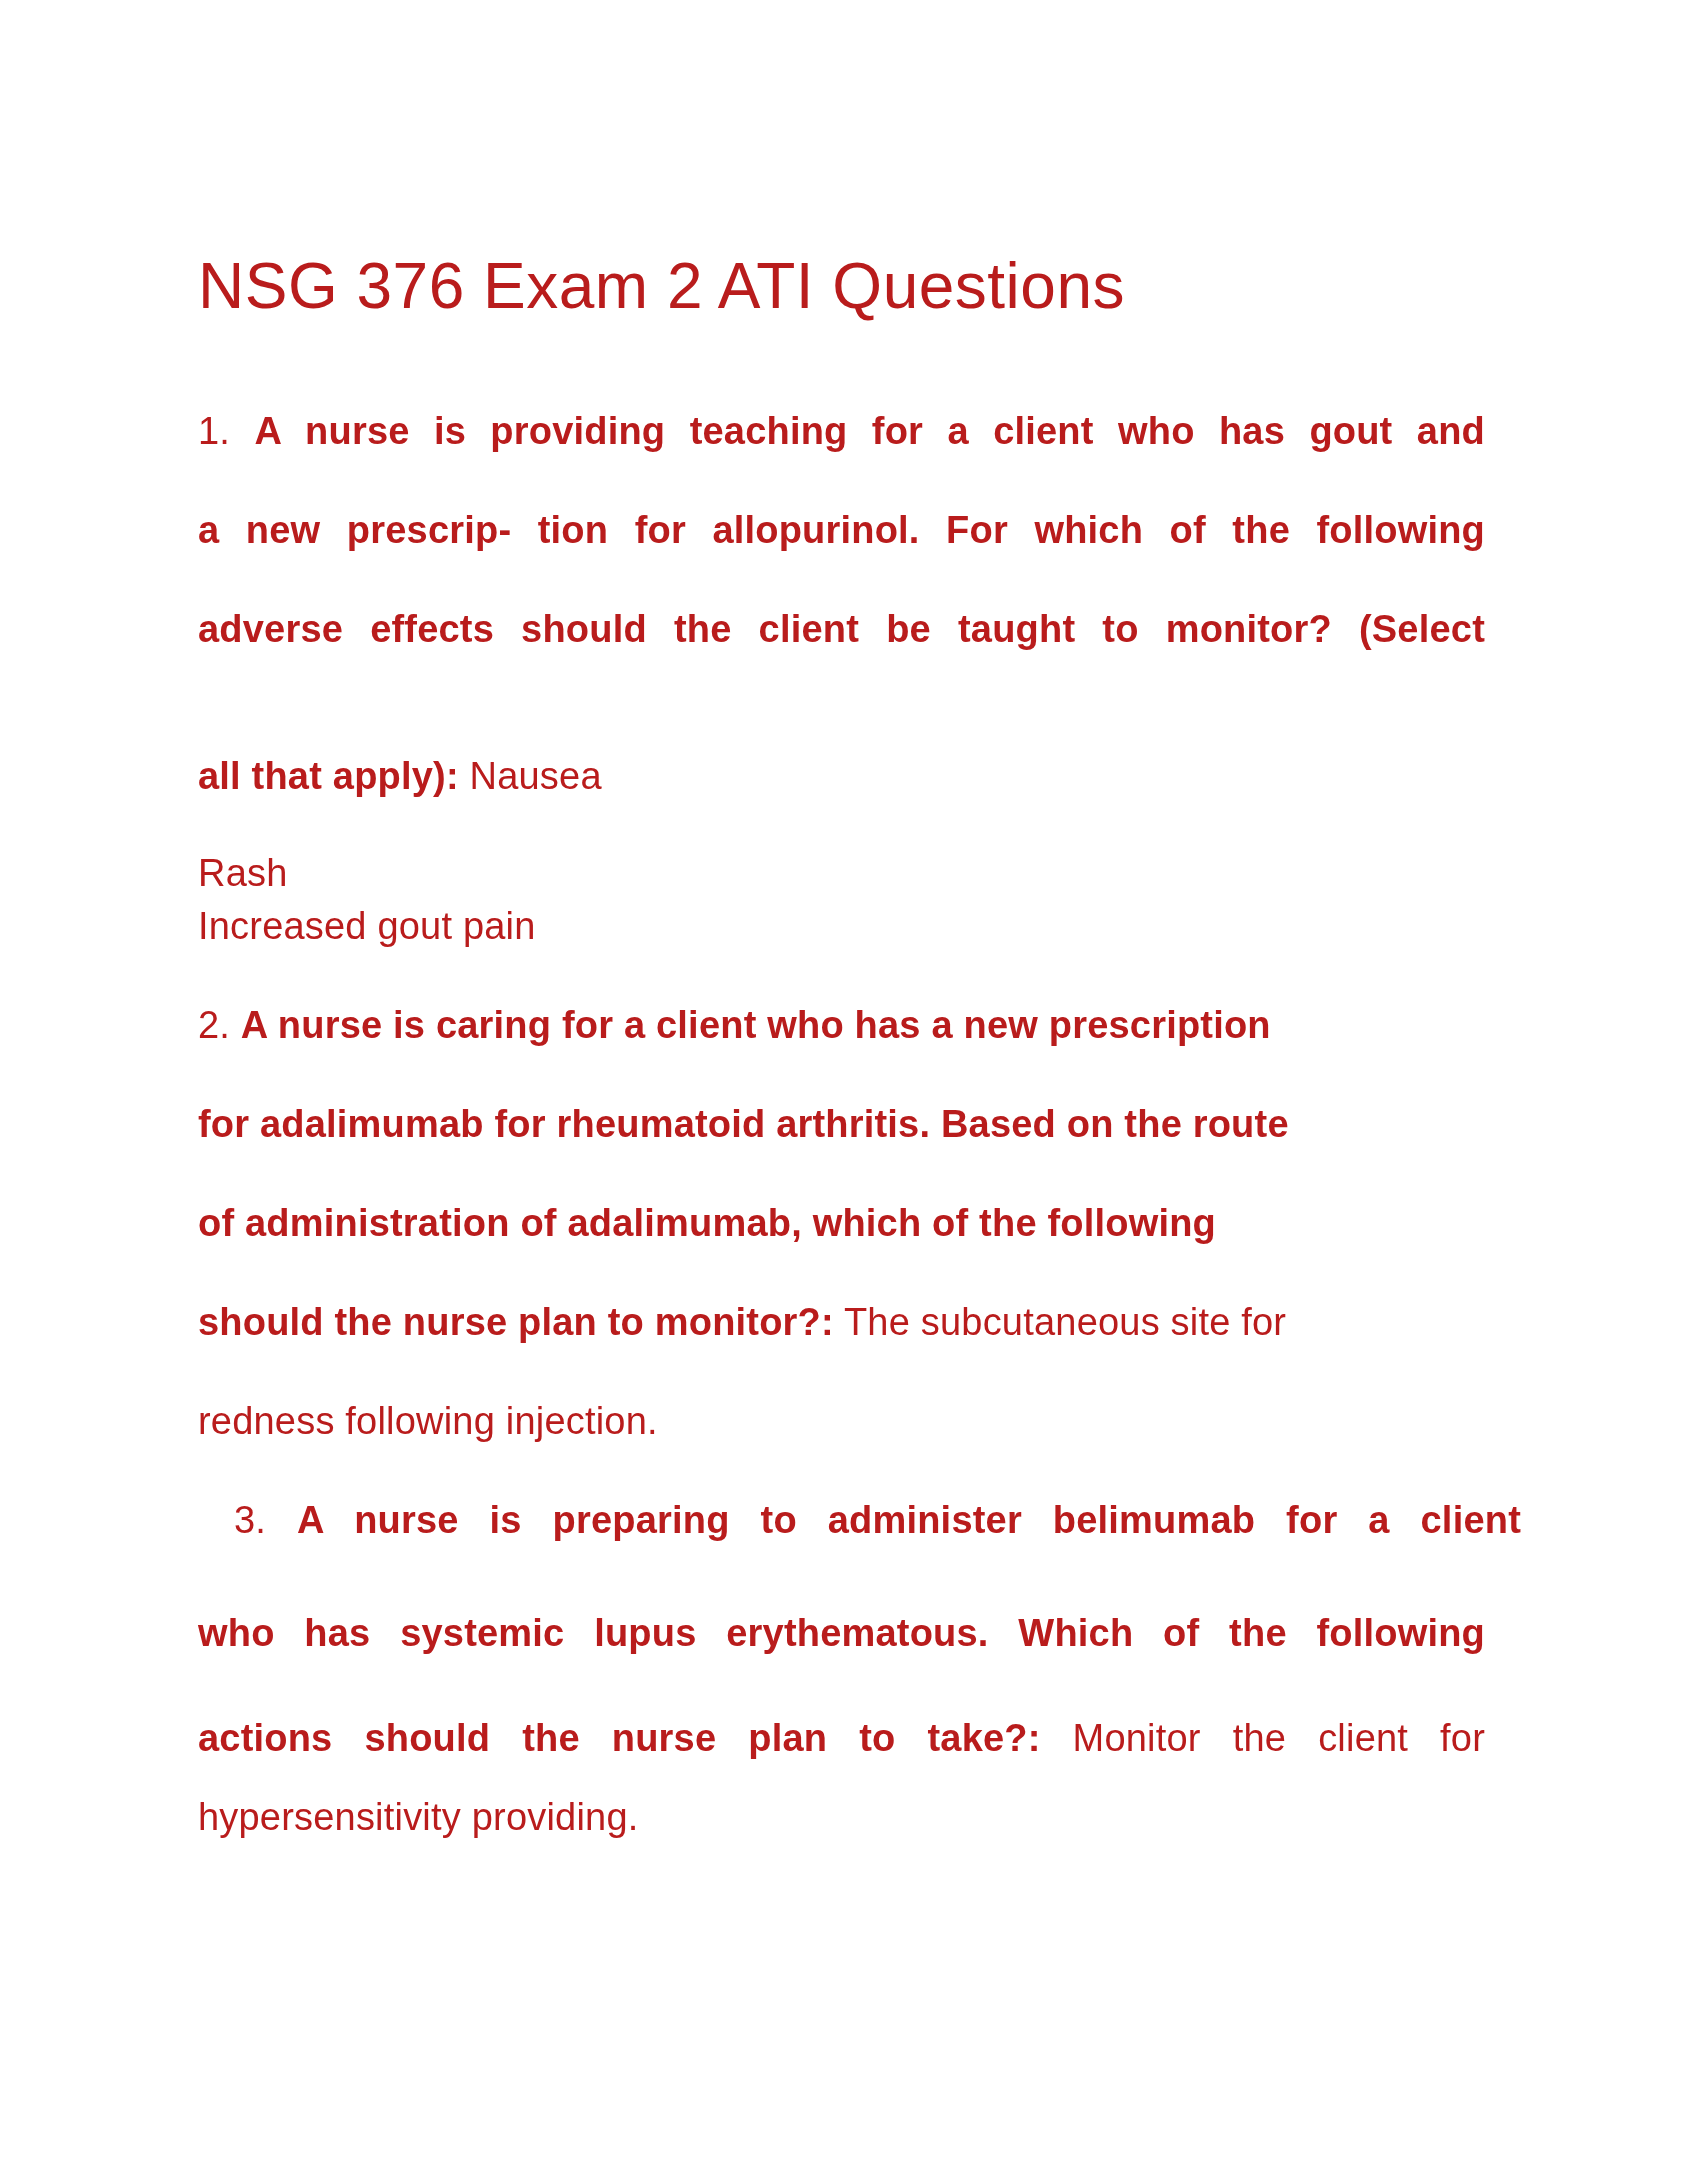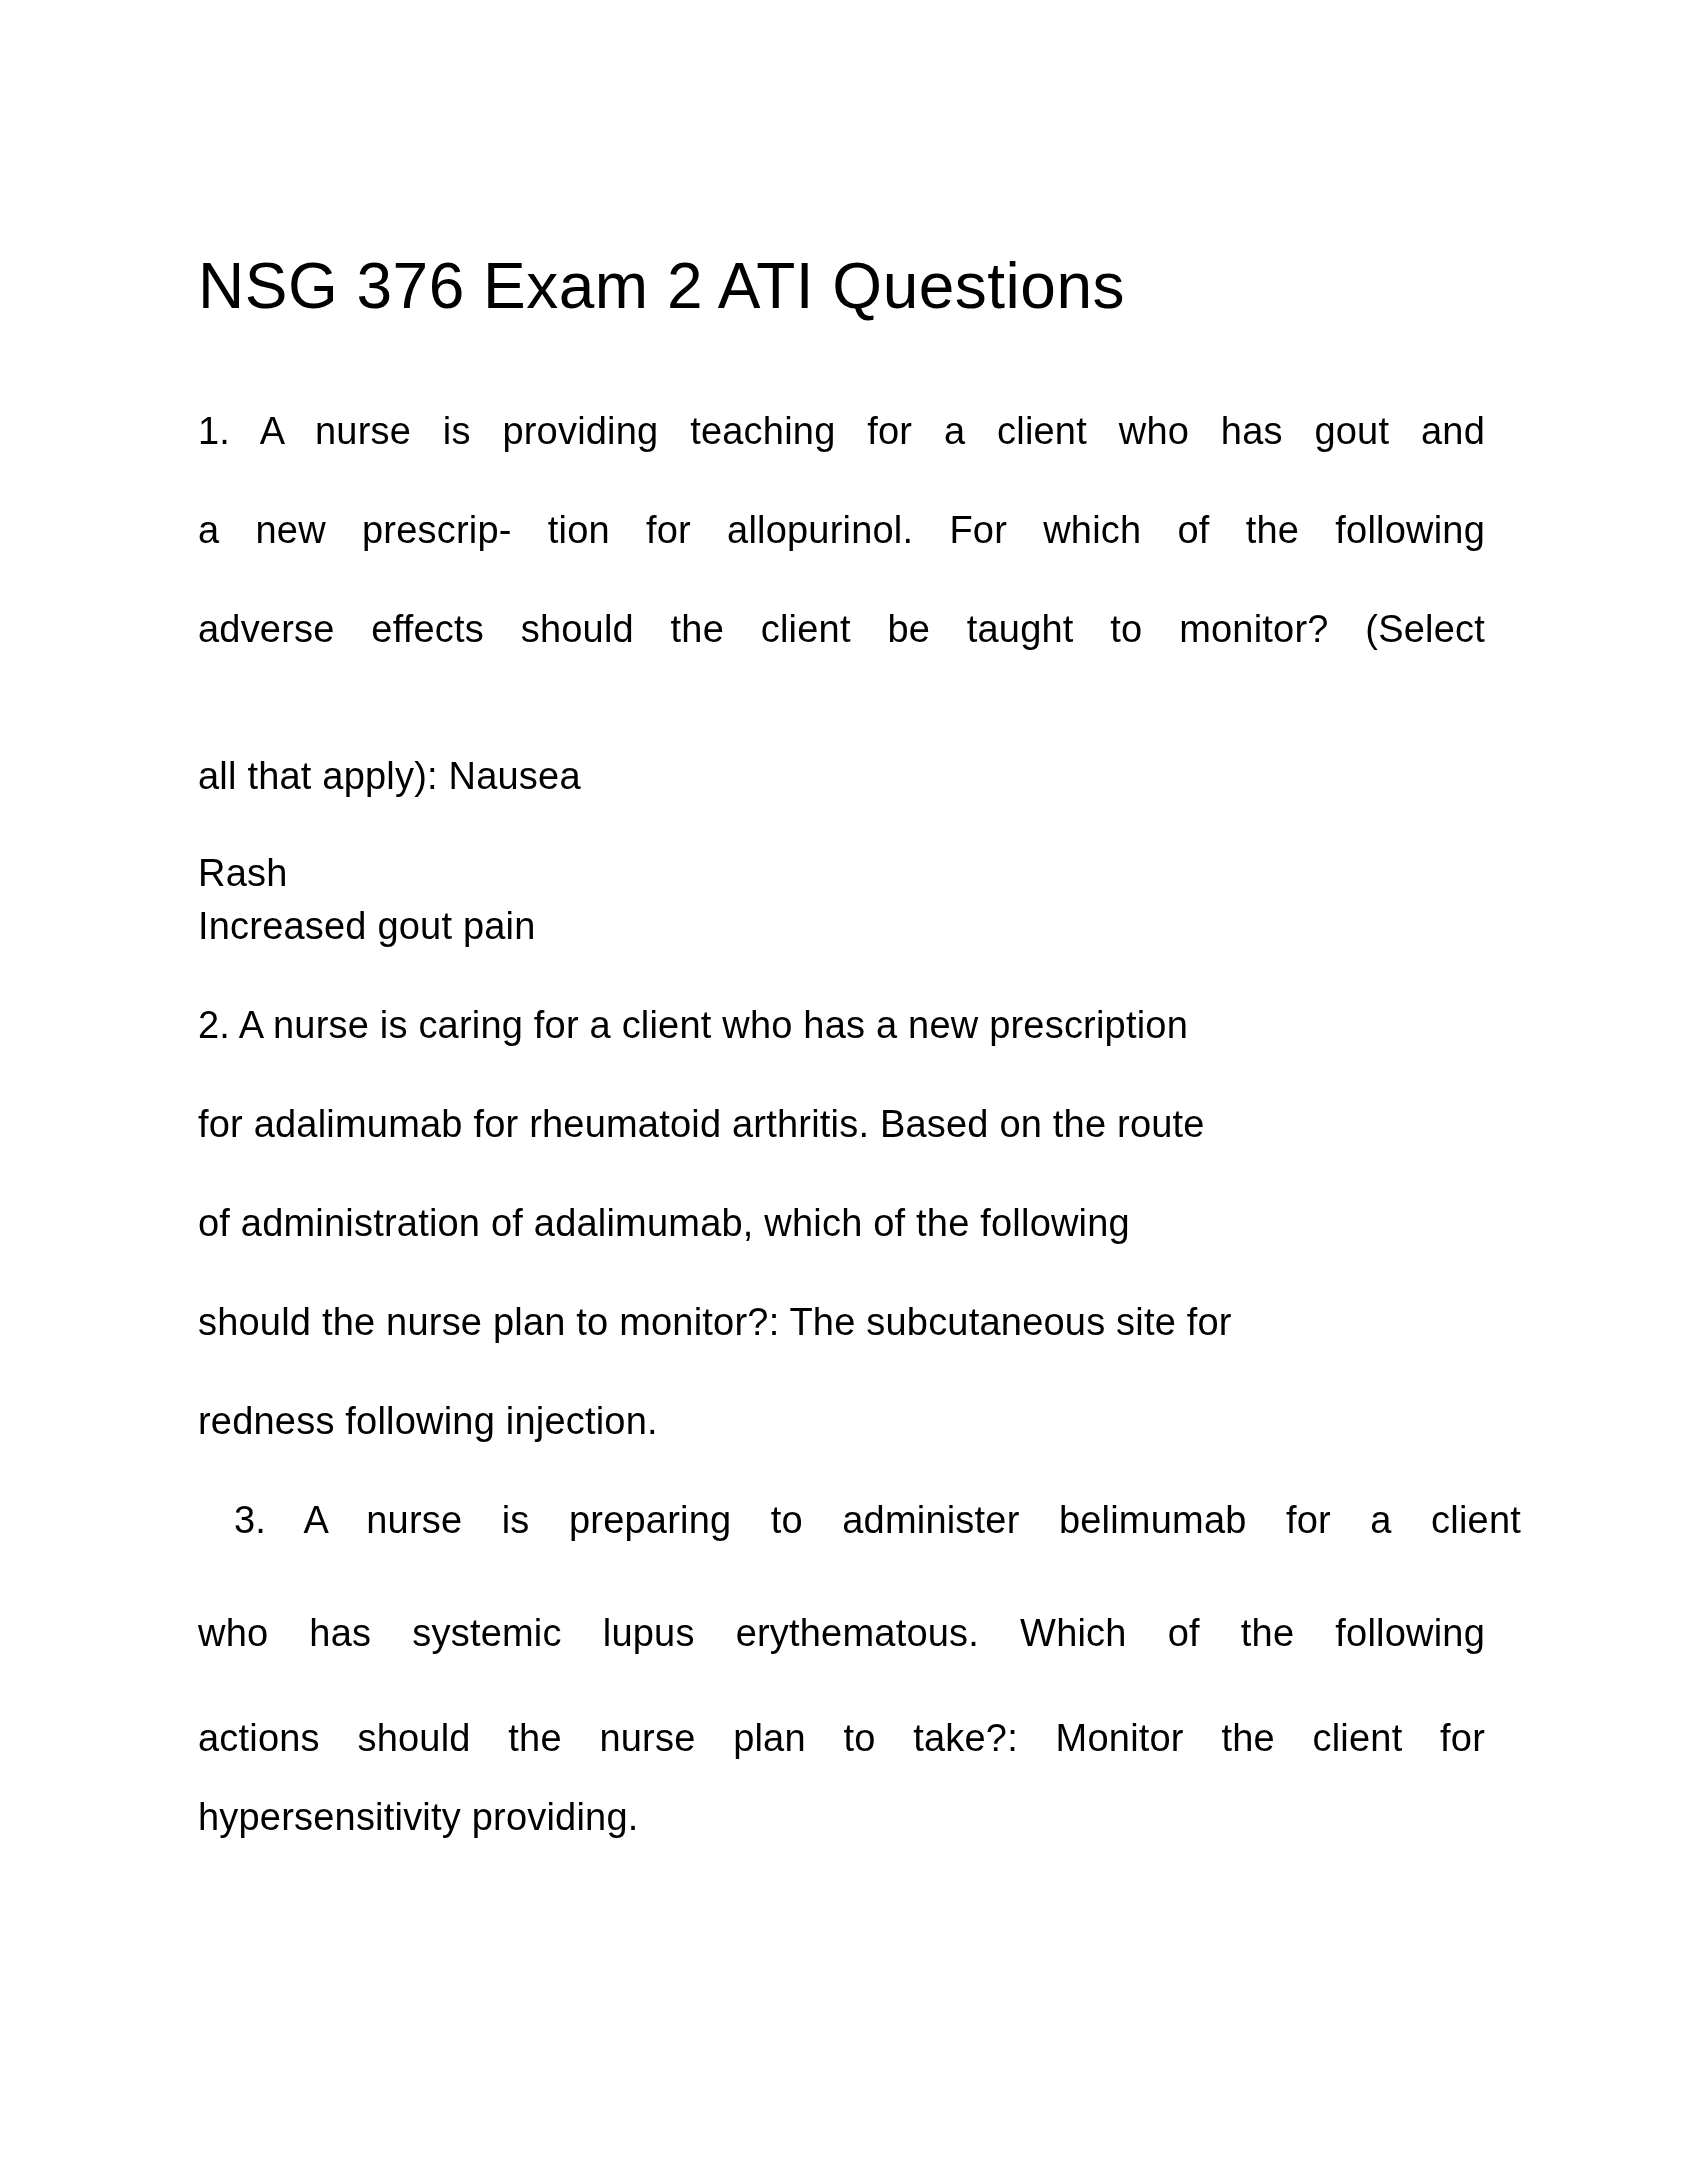--- a/index.html
+++ b/index.html
@@ -5,21 +5,21 @@
   html, body {
     margin: 0;
     padding: 0;
     background: #ffffff;
   }
   .page {
     position: relative;
     width: 1683px;
     height: 2178px;
     background: #ffffff;
-    color: #000000;
+    color: #b91c1c;
     font-family: "Liberation Sans", "DejaVu Sans", sans-serif;
     overflow: hidden;
   }
   .title {
     position: absolute;
     left: 198px;
     top: 254px;
     margin: 0;
     font-size: 64px;
     line-height: 64px;
@@ -34,21 +34,21 @@
     font-size: 38px;
     line-height: 40px;
     white-space: nowrap;
     text-align: left;
     letter-spacing: 0.2px;
   }
   .line.justify {
     text-align: justify;
     text-align-last: justify;
   }
-  .b { font-weight: 400; }
+  .b { font-weight: 700; }
   .r { font-weight: 400; }
 </style>
 </head>
 <body>
 
 <div class="page">
   <h1 class="title">NSG 376 Exam 2 ATI Questions</h1>
   <div id="lines">
       <div class="line justify" style="top: 411px;"><span class="r">1. </span><span class="b">A nurse is providing teaching for a client who has gout and</span></div>
       <div class="line justify" style="top: 510px;"><span class="b">a new prescrip- tion for allopurinol. For which of the following</span></div>

